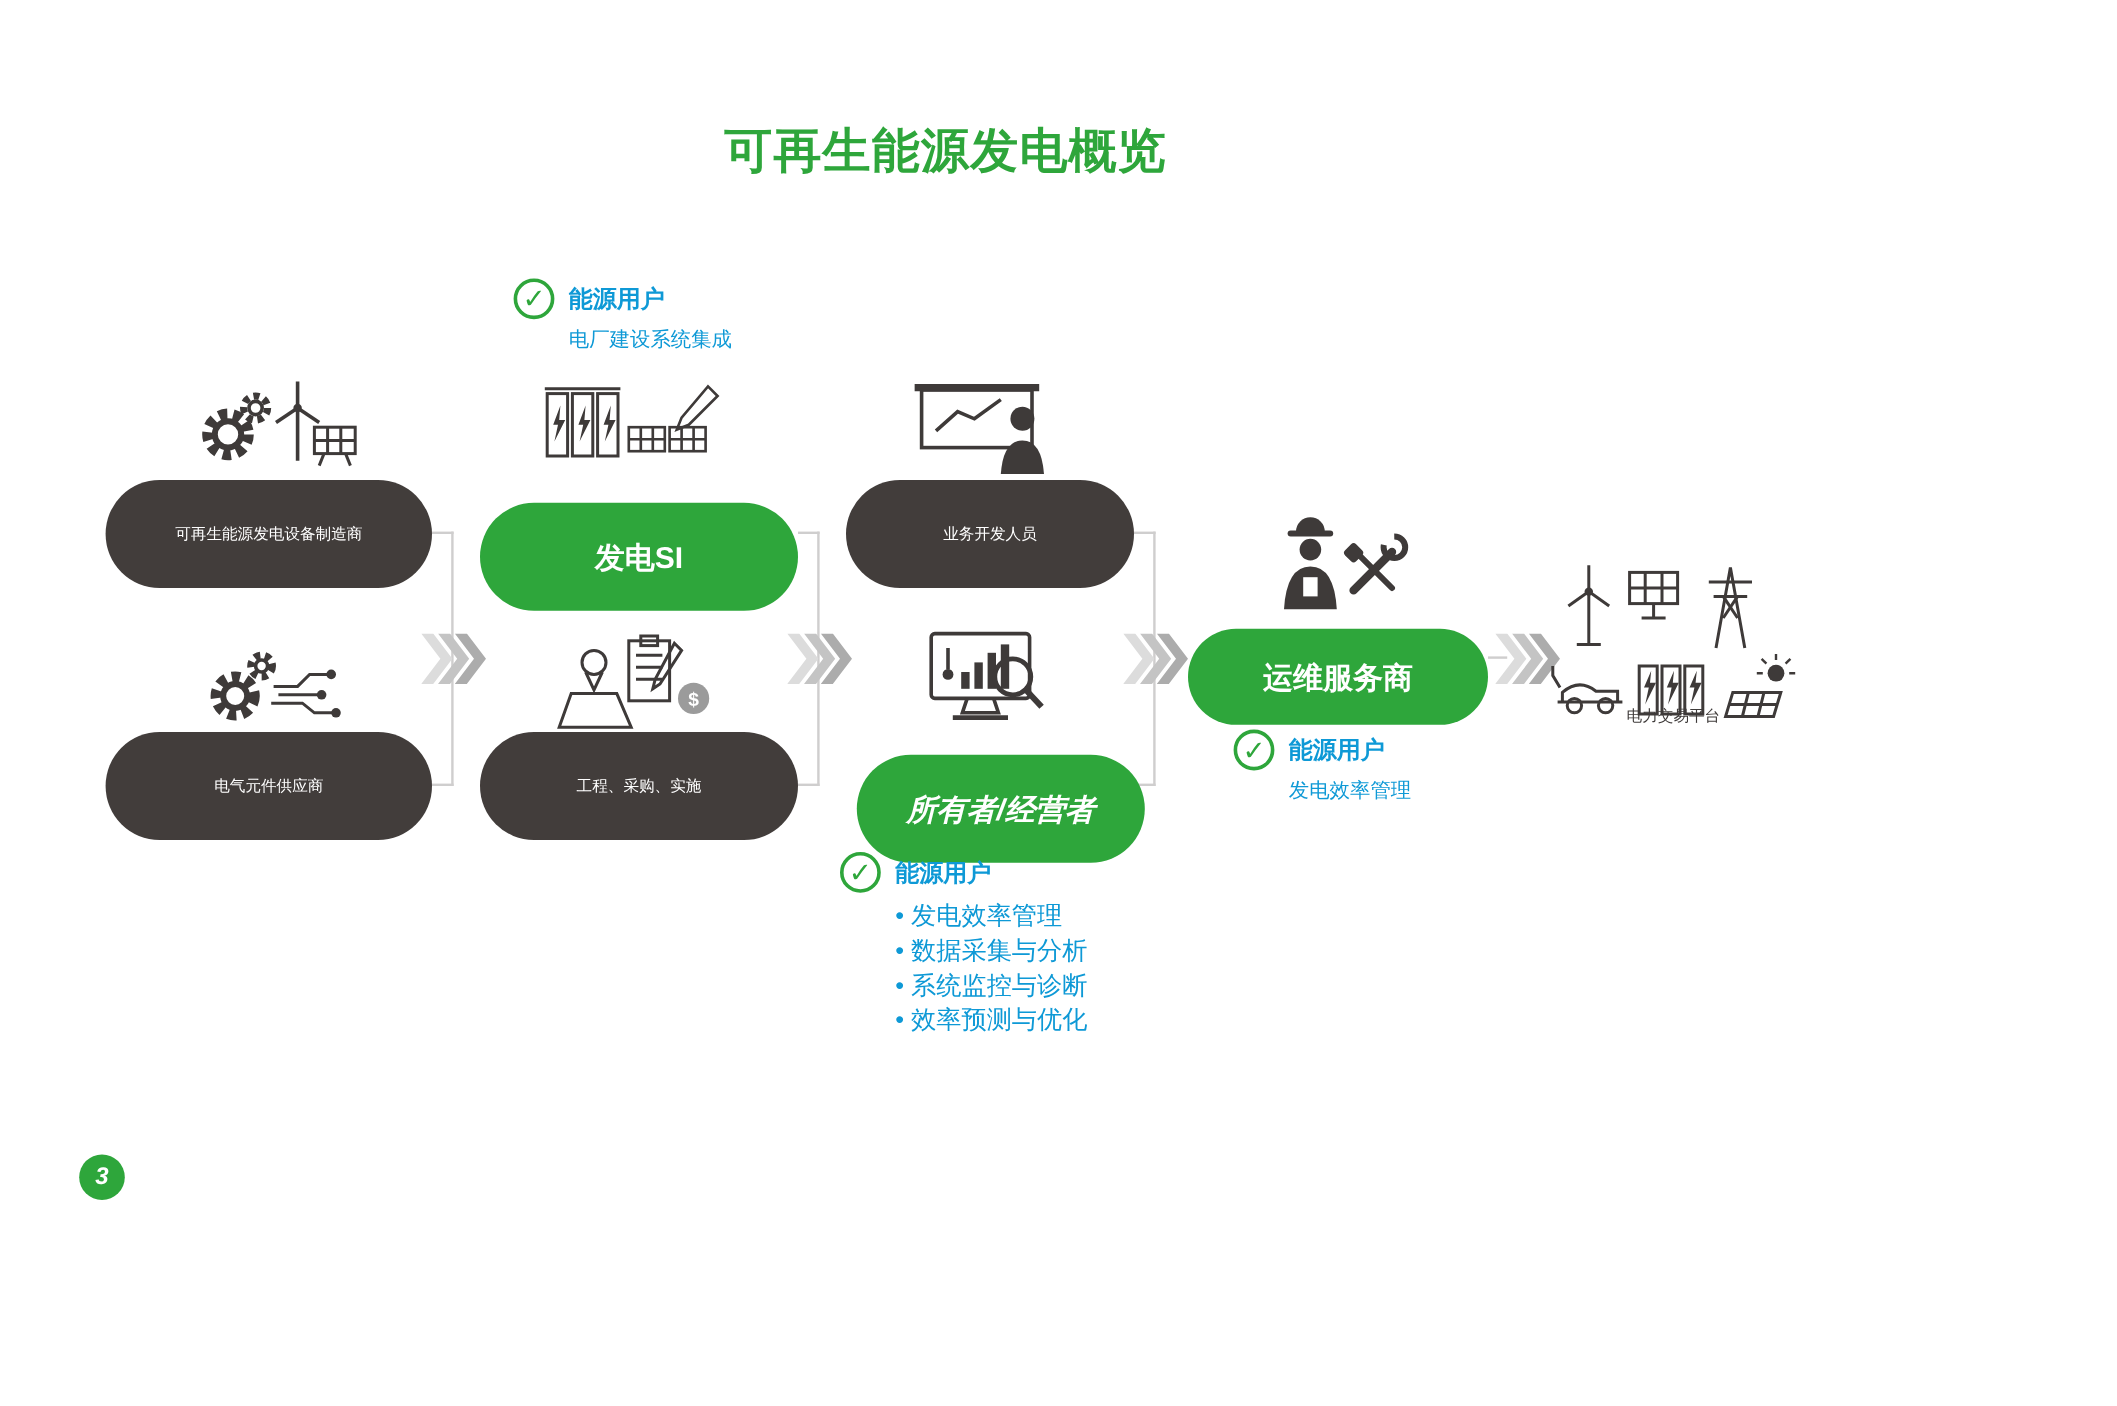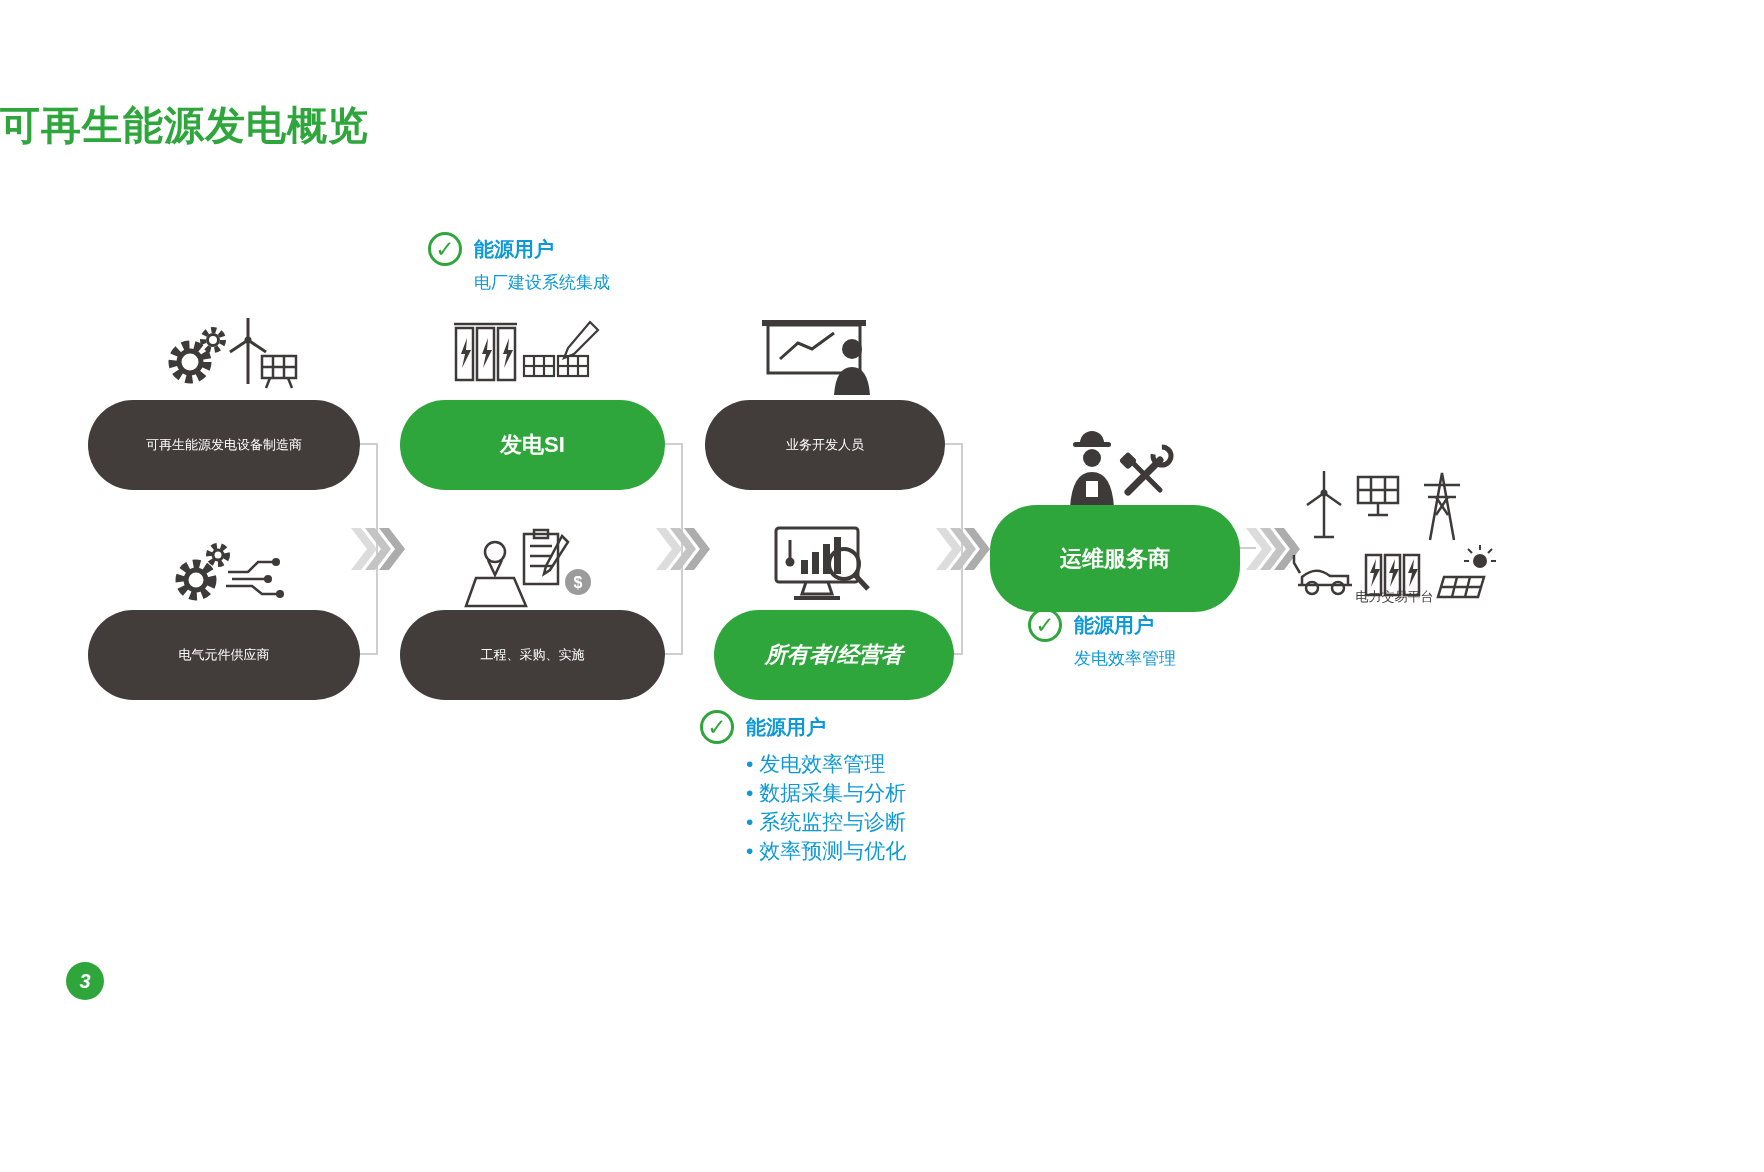--- a/index.html
+++ b/index.html
@@ -7,35 +7,35 @@
     --dark:#423D3B;
     --blue:#0E99D6;
     --icon:#3E3A39;
     --line:#CFCECE;
   }
   *{margin:0;padding:0;box-sizing:border-box;}
   html,body{background:#fff;}
   body{font-family:"Liberation Sans","DejaVu Sans",sans-serif;}
   .stage{position:relative;width:1764px;height:1172px;background:#fff;overflow:hidden;}
 
-  .title{position:absolute;top:98px;left:0;width:1576px;
+  .title{position:absolute;top:98px;left:0;width:1576px;text-align:center;
          font-size:40px;font-weight:bold;color:var(--green);letter-spacing:1px;}
 
   .pill{position:absolute;height:90px;border-radius:46px;display:flex;align-items:center;
         justify-content:center;color:#fff;font-size:13px;text-align:center;padding:0 14px;}
   .pill.dark{background:var(--dark);}
-  .pill.green{background:var(--green);font-weight:bold;font-size:22px;}
+  .pill.green{background:var(--green);font-weight:bold;font-size:25px;margin-top:19px;}
 
   .p-manufacturer{left:88px;top:400px;width:272px;}
   .p-si{left:400px;top:400px;width:265px;}
   .p-bizdev{left:705px;top:400px;width:240px;}
   .p-supplier{left:88px;top:610px;width:272px;}
   .p-epc{left:400px;top:610px;width:265px;}
   .p-owner{left:714px;top:610px;width:240px;font-style:italic;}
-  .p-om{left:990px;top:505px;width:250px;height:107px;}
+  .p-om{left:990px;top:505px;width:250px;height:80px;}
 
   .icon-box{position:absolute;}
   .i-manufacturer{left:160px;top:312px;}
   .i-si{left:452px;top:320px;}
   .i-bizdev{left:762px;top:315px;}
   .i-supplier{left:168px;top:532px;}
   .i-epc{left:462px;top:528px;}
   .i-owner{left:768px;top:524px;}
   .i-om{left:1058px;top:430px;}
   .i-assets{left:1292px;top:455px;}

